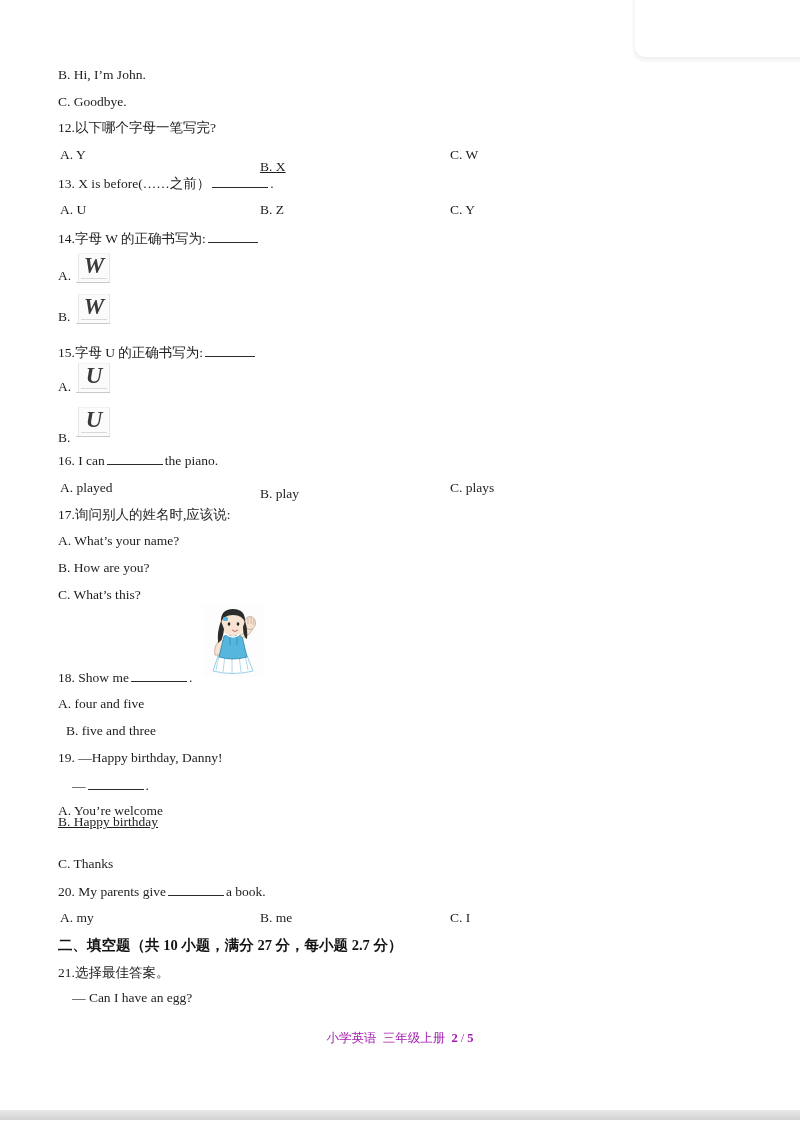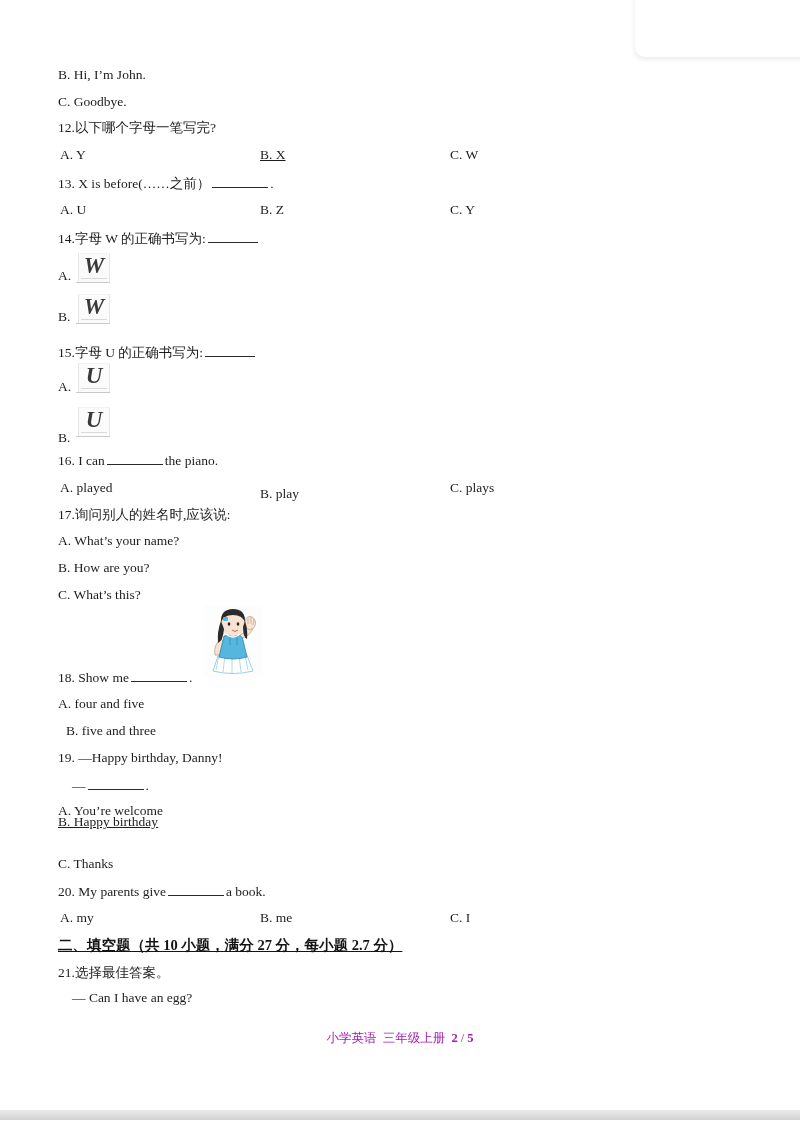--- a/index.html
+++ b/index.html
@@ -187,21 +187,21 @@
   <div class="page">
 
 
     <div class="content">
 
       <div class="line stem" style="top:68px;">B. Hi, I’m John.</div>
       <div class="line stem" style="top:95px;">C. Goodbye.</div>
 
       <div class="line stem cn" style="top:121px;">12.以下哪个字母一笔写完?</div>
       <div class="line opt-a" style="top:148px;">A. Y</div>
-      <div class="line opt-b" style="top:148px;text-decoration:underline;">B. X</div>
+      <div class="line opt-b" style="top:160px;text-decoration:underline;">B. X</div>
       <div class="line opt-c" style="top:148px;text-align:right;">C. W</div>
 
       <div class="line stem" style="top:176px;"><span>13. X is before(……之前）</span><span class="blank"></span><span>.</span></div>
       <div class="line opt-a" style="top:203px;">A. U</div>
       <div class="line opt-b" style="top:203px;">B. Z</div>
       <div class="line opt-c" style="top:203px;">C. Y</div>
 
       <div class="line stem cn" style="top:231px;"><span>14.字母 W 的正确书写为:</span><span class="blank blank-sm"></span></div>
 
       <div class="line stem" style="top:269px;">A.</div>
@@ -290,21 +290,21 @@
       <div class="line indent" style="top:778px;"><span>—</span><span class="blank"></span><span>.</span></div>
       <div class="line stem" style="top:804px;">A. You’re welcome</div>
       <div class="line stem" style="top:815px;text-decoration:underline;">B. Happy birthday</div>
       <div class="line stem" style="top:857px;">C. Thanks</div>
 
       <div class="line stem" style="top:884px;"><span>20. My parents give</span><span class="blank"></span><span>a book.</span></div>
       <div class="line opt-a" style="top:911px;">A. my</div>
       <div class="line opt-b" style="top:911px;">B. me</div>
       <div class="line opt-c" style="top:911px;">C. I</div>
 
-      <div class="section-head cn" style="top:936px;text-decoration:underline;">二、填空题（共 10 小题，满分 27 分，每小题 2.7 分）</div>
+      <div class="section-head cn" style="top:936px;">二、填空题（共 10 小题，满分 27 分，每小题 2.7 分）</div>
 
       <div class="line stem cn" style="top:966px;">21.选择最佳答案。</div>
       <div class="line indent" style="top:991px;">— Can I have an egg?</div>
 
       <div class="footer cn">
         <span>小学英语</span>&nbsp;&nbsp;<span>三年级上册</span>&nbsp;&nbsp;<b>2</b>&nbsp;<span>/</span>&nbsp;<b>5</b>
       </div>
 
     </div>
   </div>

